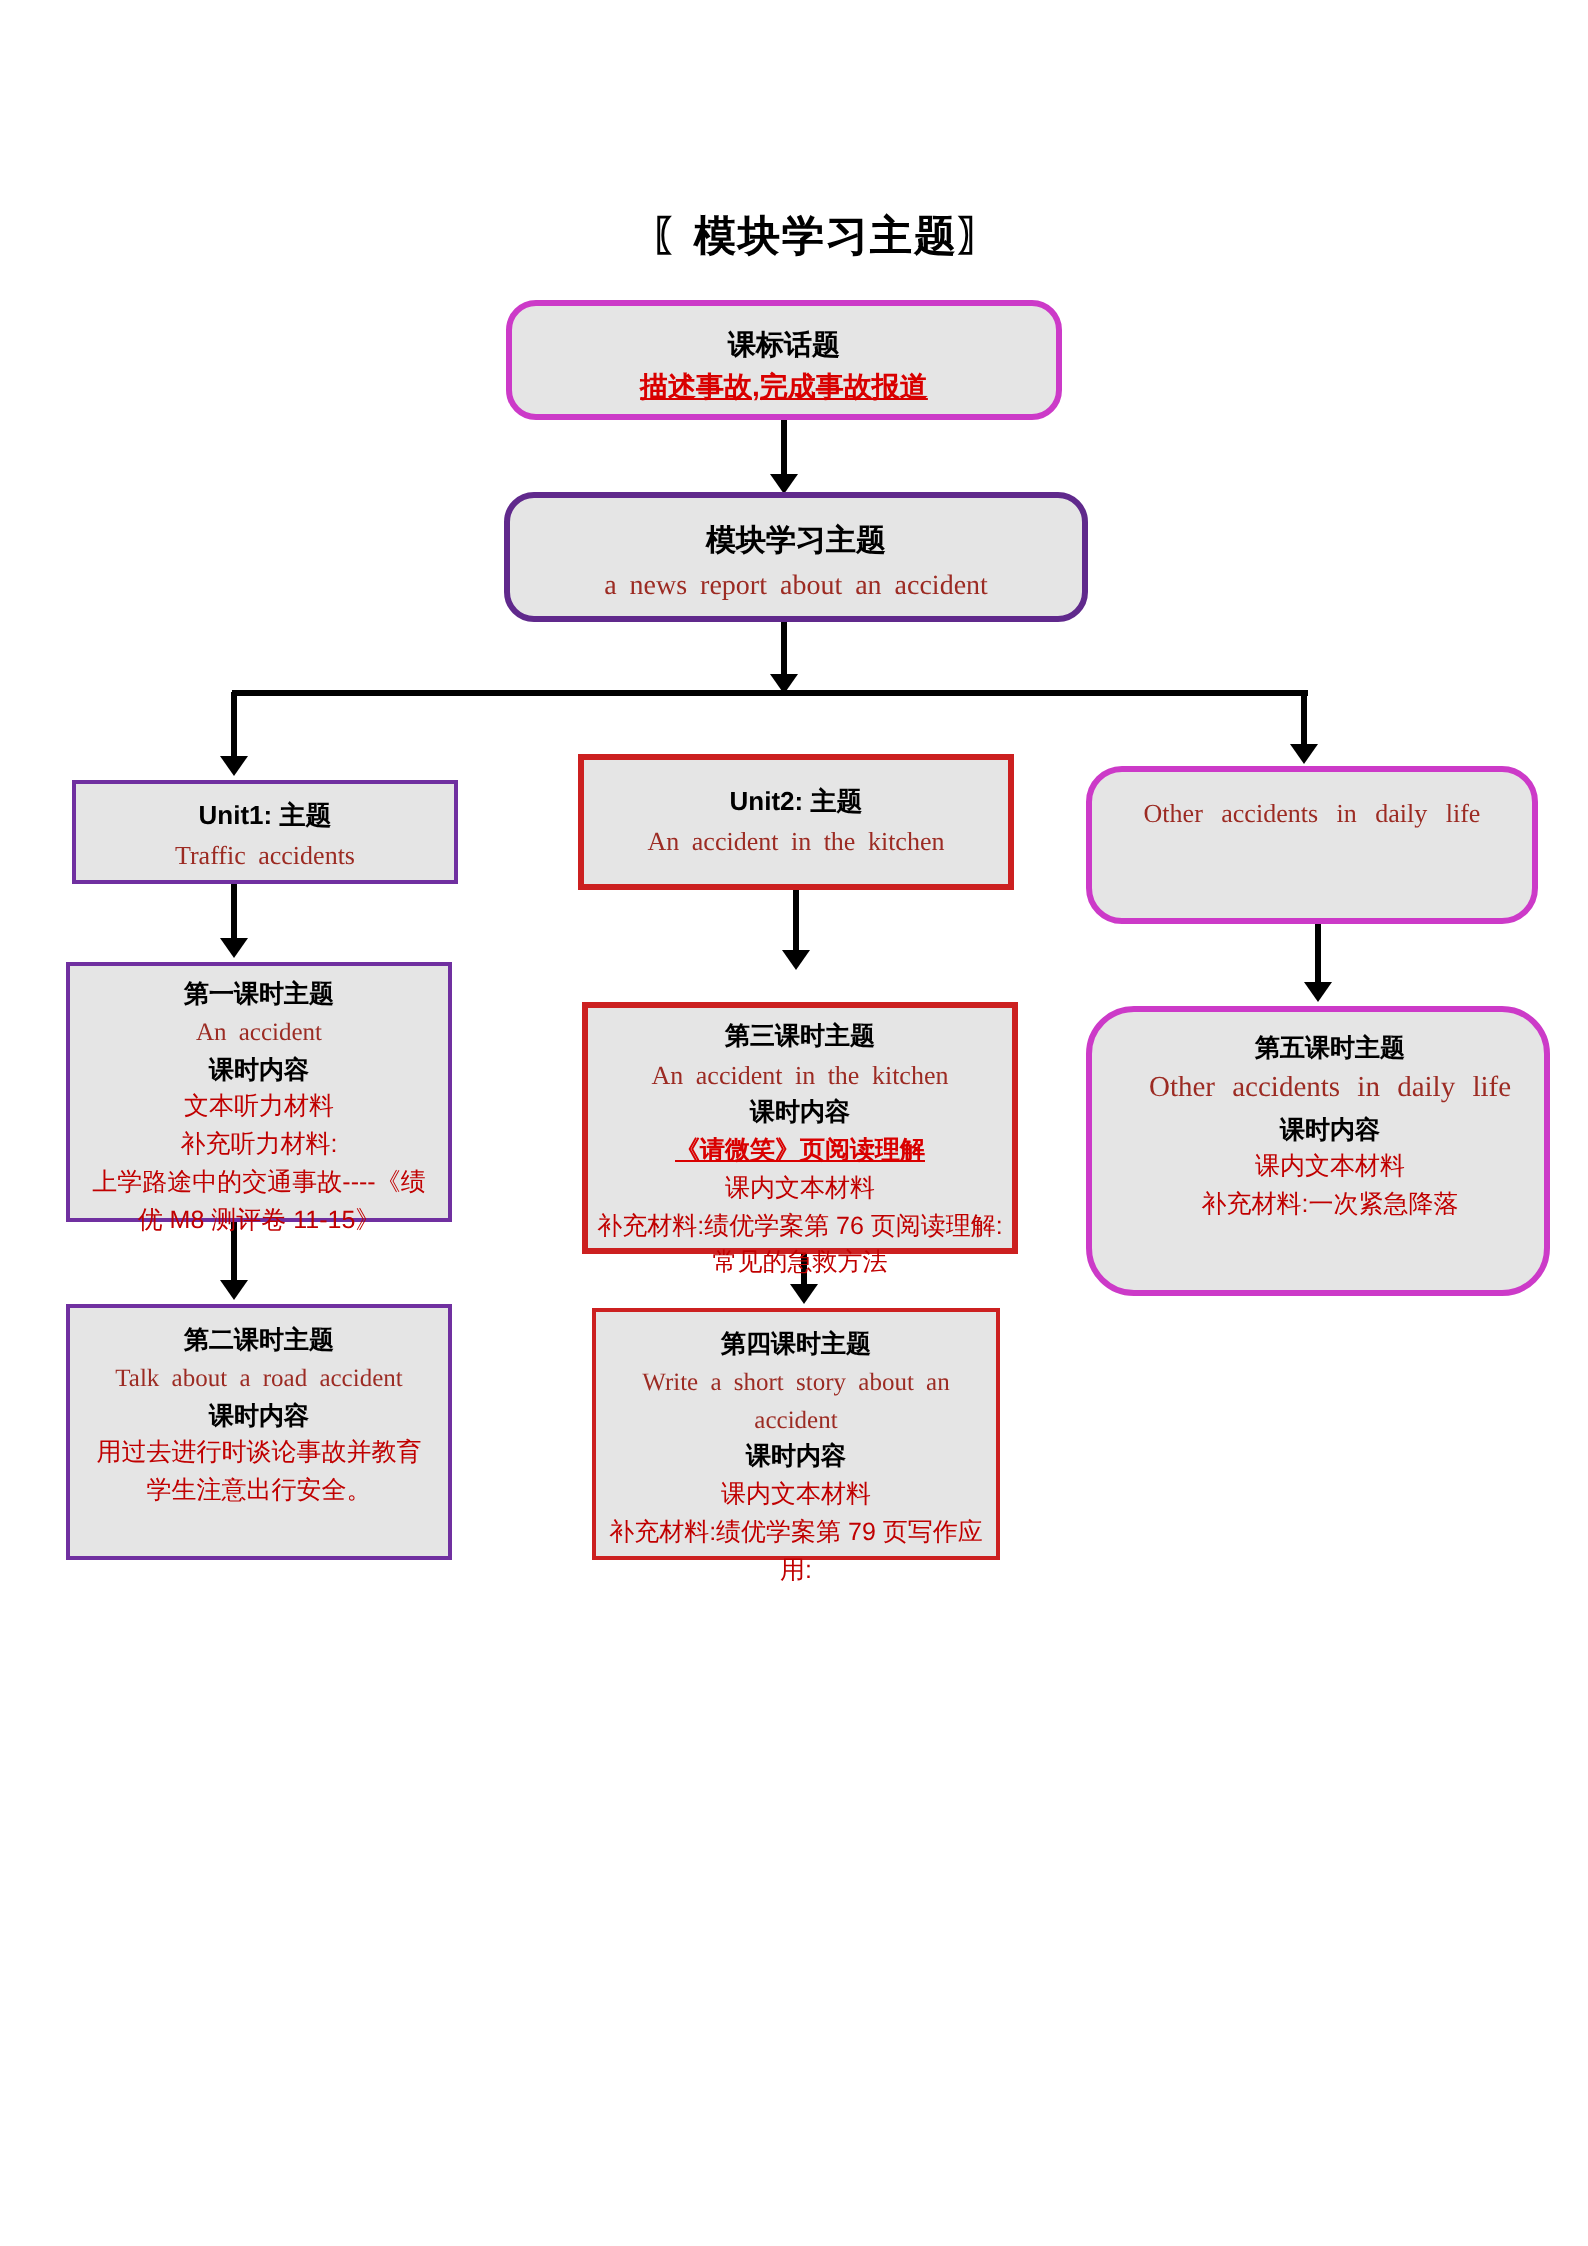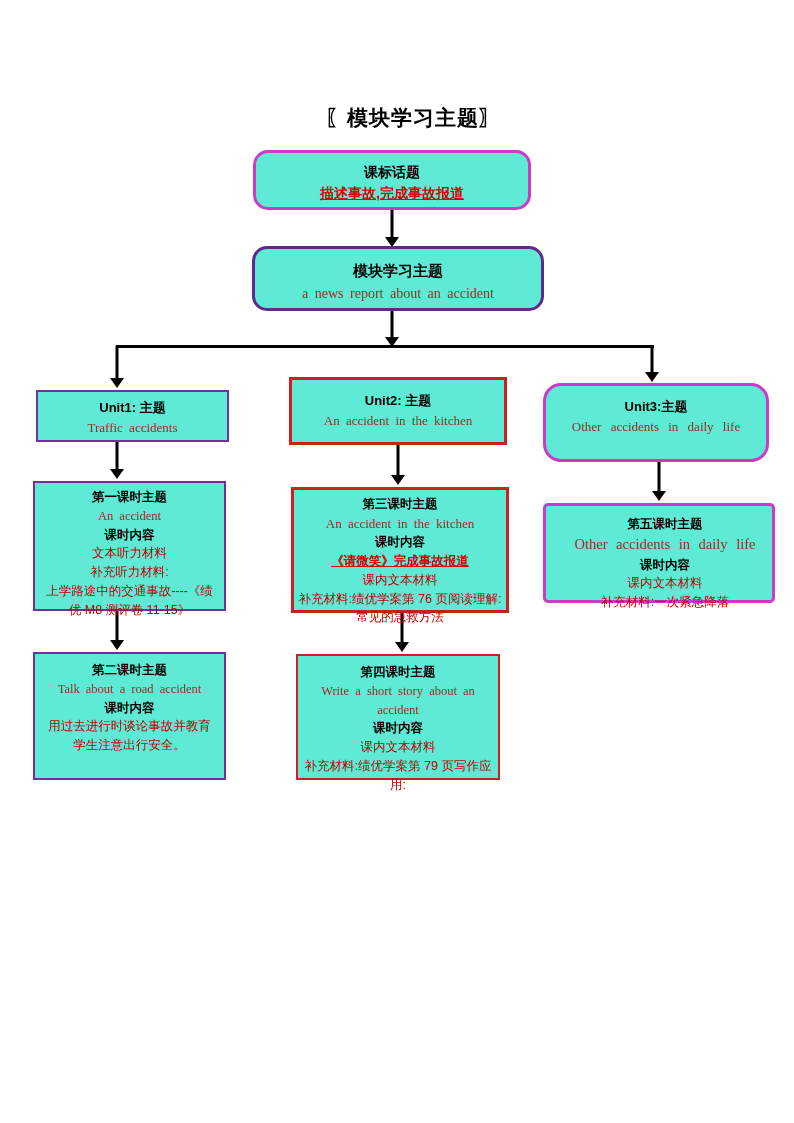--- a/index.html
+++ b/index.html
@@ -4,21 +4,21 @@
 <style>
   html,body{margin:0;padding:0;background:#ffffff;}
   .canvas{
     position:relative;width:794px;height:1123px;background:#ffffff;overflow:hidden;
     font-family:"Liberation Sans","DejaVu Sans",sans-serif;color:#000;
   }
   .doc-title{
     position:absolute;left:16px;top:104px;width:794px;text-align:center;
     font-size:21px;font-weight:700;letter-spacing:1px;color:#000;
   }
-  .box{position:absolute;background:#5eead4;box-sizing:border-box;text-align:center;}
+  .box{position:absolute;background:#e5e5e5;box-sizing:border-box;text-align:center;}
   .round{border-radius:15px;}
   .bd-magenta{border:3px solid #cc3ac8;}
   .bd-purpledark{border:3px solid #60298c;}
   .bd-purple{border:2px solid #7030a0;}
   .bd-red{border:3px solid #cc2020;}
   .bd-red-thin{border:2px solid #cc2020;}
   .ln{line-height:1.5;}
   .cn-b{font-weight:700;color:#000;}
   .cn-red{color:#c00000;}
   .red-b{color:#d90000;font-weight:700;text-decoration:underline;}
@@ -29,23 +29,23 @@
   .fs13{font-size:13px;}
   .fs12{font-size:12.5px;}
   .fs145{font-size:14.5px;word-spacing:5px;}
   .topic-box{left:253px;top:150px;width:278px;height:60px;padding-top:9px;}
   .module-box{left:252px;top:246px;width:292px;height:65px;padding-top:11px;}
   .unit1-box{left:36px;top:390px;width:193px;height:52px;padding-top:6px;}
   .unit2-box{left:289px;top:377px;width:218px;height:68px;padding-top:11px;}
   .unit3-box{left:543px;top:383px;width:226px;height:79px;padding-top:11px;border-radius:18px;}
   .lesson1-box{left:33px;top:481px;width:193px;height:130px;padding:5px 6px 0 6px;}
   .lesson2-box{left:33px;top:652px;width:193px;height:128px;padding:7px 8px 0 8px;}
-  .lesson3-box{left:291px;top:487px;width:218px;height:126px;padding:5px 4px 0 4px;}
+  .lesson3-box{left:291px;top:501px;width:218px;height:126px;padding:5px 4px 0 4px;}
   .lesson4-box{left:296px;top:654px;width:204px;height:126px;padding:7px 4px 0 4px;}
-  .lesson5-box{left:543px;top:503px;width:232px;height:100px;padding:9px 4px 0 16px;border-radius:5px;}
+  .lesson5-box{left:543px;top:503px;width:232px;height:145px;padding:9px 4px 0 16px;border-radius:24px;}
   .arrow{position:absolute;width:14px;}
   .arrow .stem{position:absolute;left:50%;transform:translateX(-50%);top:0;bottom:6px;width:3px;background:#000;display:block;}
   .arrow .head{position:absolute;left:50%;transform:translateX(-50%);bottom:0;width:0;height:0;display:block;
     border-left:7px solid transparent;border-right:7px solid transparent;border-top:10px solid #000;}
   .hline{position:absolute;left:116px;top:345px;width:538px;height:3px;background:#000;}
 </style>
 </head>
 <body>
 
 <div class="canvas">
@@ -86,21 +86,20 @@
     <div class="ln cn-b fs13">Unit1: 主题</div>
     <div class="ln en-serif fs13">Traffic accidents</div>
   </div>
 
   <div class="box bd-red unit2-box">
     <div class="ln cn-b fs13">Unit2: 主题</div>
     <div class="ln en-serif fs13">An accident in the kitchen</div>
   </div>
 
   <div class="box round bd-magenta unit3-box">
-    <div class="ln cn-b fs13">Unit3:主题</div>
     <div class="ln en-serif fs13" style="word-spacing:6px">Other accidents in daily life</div>
   </div>
 
   <div class="arrow" style="left:110px;top:442px;height:37px">
     <i class="stem"></i>
     <i class="head"></i>
   </div>
   <div class="arrow" style="left:110px;top:611px;height:39px">
     <i class="stem"></i>
     <i class="head"></i>
@@ -131,21 +130,21 @@
     <div class="ln cn-b">第二课时主题</div>
     <div class="ln en-serif fs12">Talk about a road accident</div>
     <div class="ln cn-b">课时内容</div>
     <div class="ln cn-red">用过去进行时谈论事故并教育学生注意出行安全。</div>
   </div>
 
   <div class="box bd-red lesson3-box fs12">
     <div class="ln cn-b">第三课时主题</div>
     <div class="ln en-serif fs13">An accident in the kitchen</div>
     <div class="ln cn-b">课时内容</div>
-    <div class="ln red-b">《请微笑》完成事故报道</div>
+    <div class="ln red-b">《请微笑》页阅读理解</div>
     <div class="ln cn-red">课内文本材料</div>
     <div class="ln cn-red">补充材料:绩优学案第 76 页阅读理解:</div>
     <div class="ln cn-red">常见的急救方法</div>
   </div>
 
   <div class="box bd-red-thin lesson4-box fs12">
     <div class="ln cn-b">第四课时主题</div>
     <div class="ln en-serif fs12">Write a short story about an accident</div>
     <div class="ln cn-b">课时内容</div>
     <div class="ln cn-red">课内文本材料</div>

